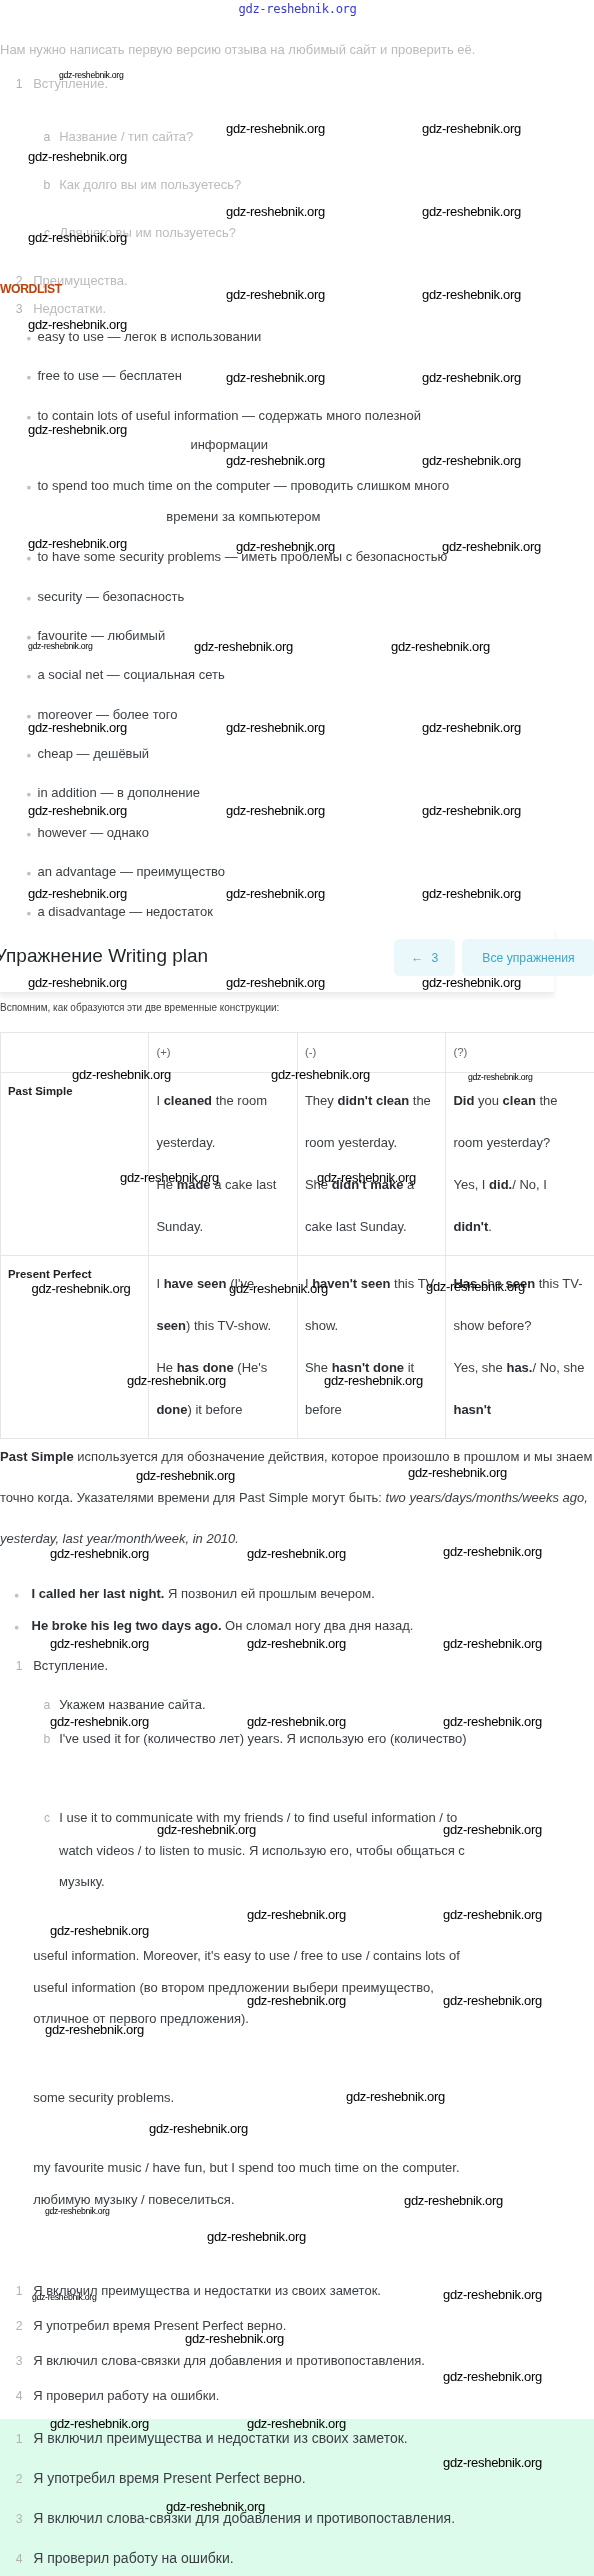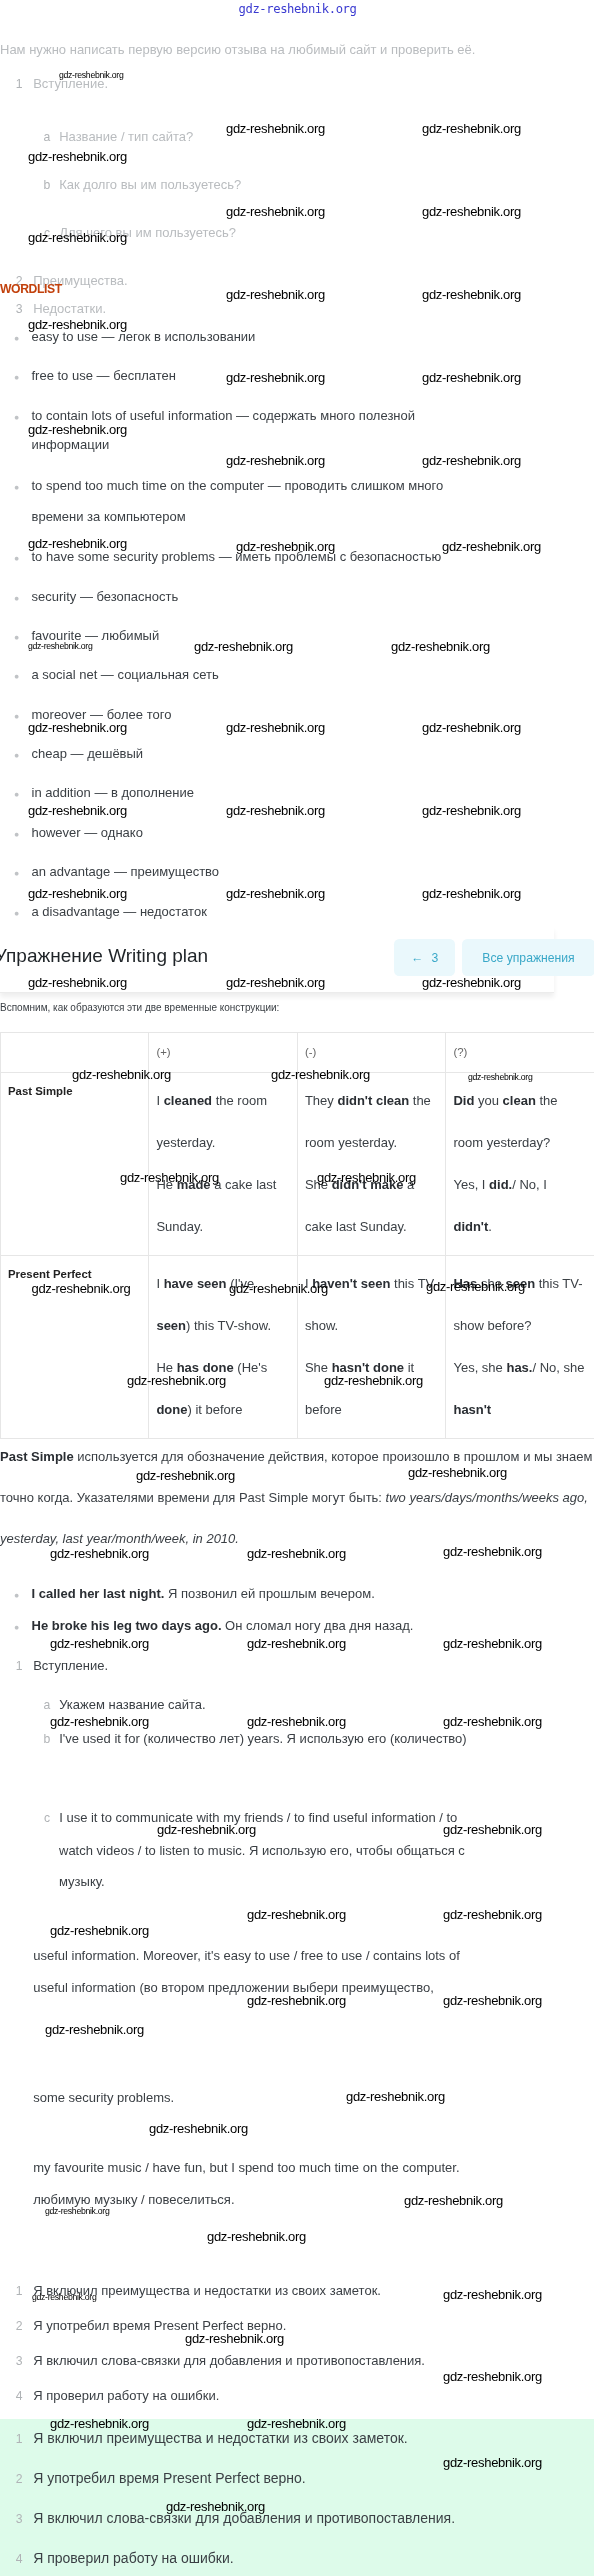--- a/index.html
+++ b/index.html
@@ -21,21 +21,21 @@
   .section { position: absolute; left: 0; width: 595px; }
   .p-line { font-size: 13px; line-height: 17.5px; white-space: nowrap; }
   .num { display: inline-block; width: 14px; text-align: center; color: #b0b3b6; margin-right: 7px; font-size: 12.2px; }
   .letter { display: inline-block; width: 14px; text-align: center; color: #b0b3b6; margin-right: 5.2px; font-size: 12.2px; }
   .wm {
     position: absolute; font-family: "Liberation Sans", sans-serif; font-size: 13px;
     color: #000; white-space: nowrap; letter-spacing: -0.3px; pointer-events: none;
   }
   .wm.small { font-size: 8.7px; }
   .wordlist-title { position: absolute; left: 0; top: 284px; font-weight: bold; font-size: 12.2px; color: #c2410c; letter-spacing: -0.4px; }
-  .wl-item { position: absolute; left: 14px; font-size: 13px; color: #3a3f44; white-space: nowrap; }
+  .wl-item { position: absolute; left: 20px; font-size: 13px; color: #3a3f44; white-space: nowrap; text-align: center; }
   .wl-item .bullet { display: inline-block; width: 17.5px; color: #c0c3c6; font-size: 8.7px; }
   .wl-item .cont { display: block; padding-left: 17.5px; }
   .header-bar {
     position: absolute; left: 0; top: 927px; width: 554px; height: 66px;
     border-bottom: 0.9px solid #ececec; box-shadow: 0 3.5px 5.2px rgba(0,0,0,0.07);
   }
   .page-title { position: absolute; left: -5.2px; top: 17.5px; font-size: 19px; color: #1f2428; font-weight: normal; }
   .nav-btn {
     position: absolute; top: 12.2px; height: 37px; background: #eaf8fc; border-radius: 5.2px;
     color: #3aa8c8; font-size: 12.2px; display: flex; align-items: center; justify-content: center;
@@ -170,20 +170,21 @@
     <div><span class="letter">b</span><span>I've used it for (количество лет) years. Я использую его (количество)</span></div>
   </div>
   <div class="row" style="left:40px;top:1802px;line-height:31.5px;">
     <div><span class="letter">c</span><span>I use it to communicate with my friends / to find useful information / to</span></div>
     <div style="padding-left:19px;">watch videos / to listen to music. Я использую его, чтобы общаться с</div>
     <div style="padding-left:19px;">музыку.</div>
   </div>
   <div class="row" style="left:12.2px;top:1940px;line-height:31.5px;">
     <div style="padding-left:21px;">useful information. Moreover, it's easy to use / free to use / contains lots of</div>
     <div style="padding-left:21px;">useful information (во втором предложении выбери преимущество,</div>
+    <div style="padding-left:21px;">отличное от первого предложения).</div>
   </div>
   <div class="row" style="left:12.2px;top:2082px;line-height:31.5px;">
     <div style="padding-left:21px;">some security problems.</div>
   </div>
   <div class="row" style="left:12.2px;top:2152px;line-height:31.5px;">
     <div style="padding-left:21px;">my favourite music / have fun, but I spend too much time on the computer.</div>
     <div style="padding-left:21px;">любимую музыку / повеселиться.</div>
   </div>
 </div>
 

